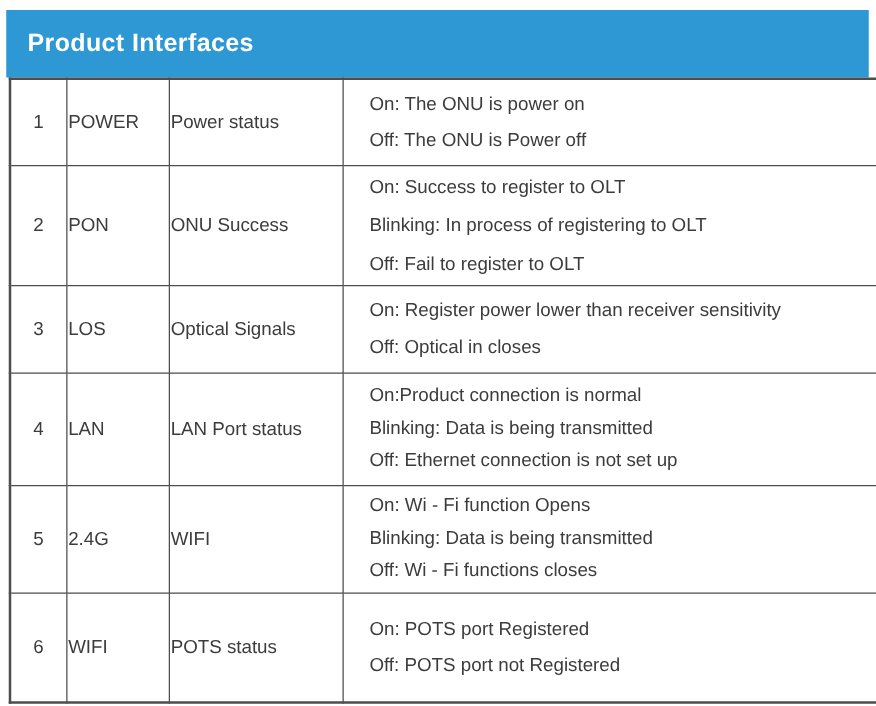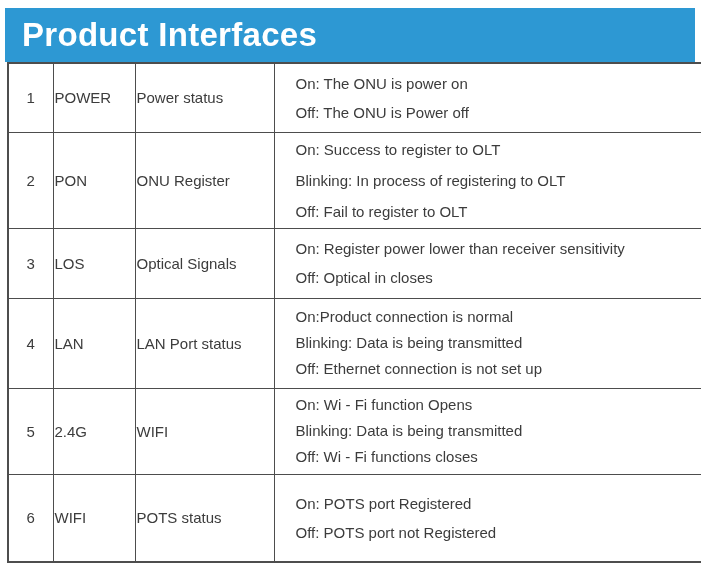--- a/index.html
+++ b/index.html
@@ -21,21 +21,21 @@
     top: 8px;
     width: 690px;
     height: 54px;
     background: #2d98d3;
     display: flex;
     align-items: center;
     box-sizing: border-box;
   }
   .header-title {
     color: #ffffff;
-    font-size: 33px;
+    font-size: 20px;
     font-weight: 700;
     padding-left: 17px;
     letter-spacing: 0.3px;
   }
   .iface-table {
     position: absolute;
     left: 7px;
     top: 62px;
     width: 684px;
     border-collapse: collapse;
@@ -79,21 +79,21 @@
         <td class="col-name">POWER</td>
         <td class="col-desc">Power status</td>
         <td class="col-states">
           <div class="state-line">On: The ONU is power on</div>
           <div class="state-line">Off: The ONU is Power off</div>
         </td>
       </tr>
       <tr class="row-2 lh-3l">
         <td class="col-num">2</td>
         <td class="col-name">PON</td>
-        <td class="col-desc">ONU Register</td>
+        <td class="col-desc">ONU Success</td>
         <td class="col-states">
           <div class="state-line">On: Success to register to OLT</div>
           <div class="state-line">Blinking: In process of registering to OLT</div>
           <div class="state-line">Off: Fail to register to OLT</div>
         </td>
       </tr>
       <tr class="row-3 lh-2">
         <td class="col-num">3</td>
         <td class="col-name">LOS</td>
         <td class="col-desc">Optical Signals</td>

